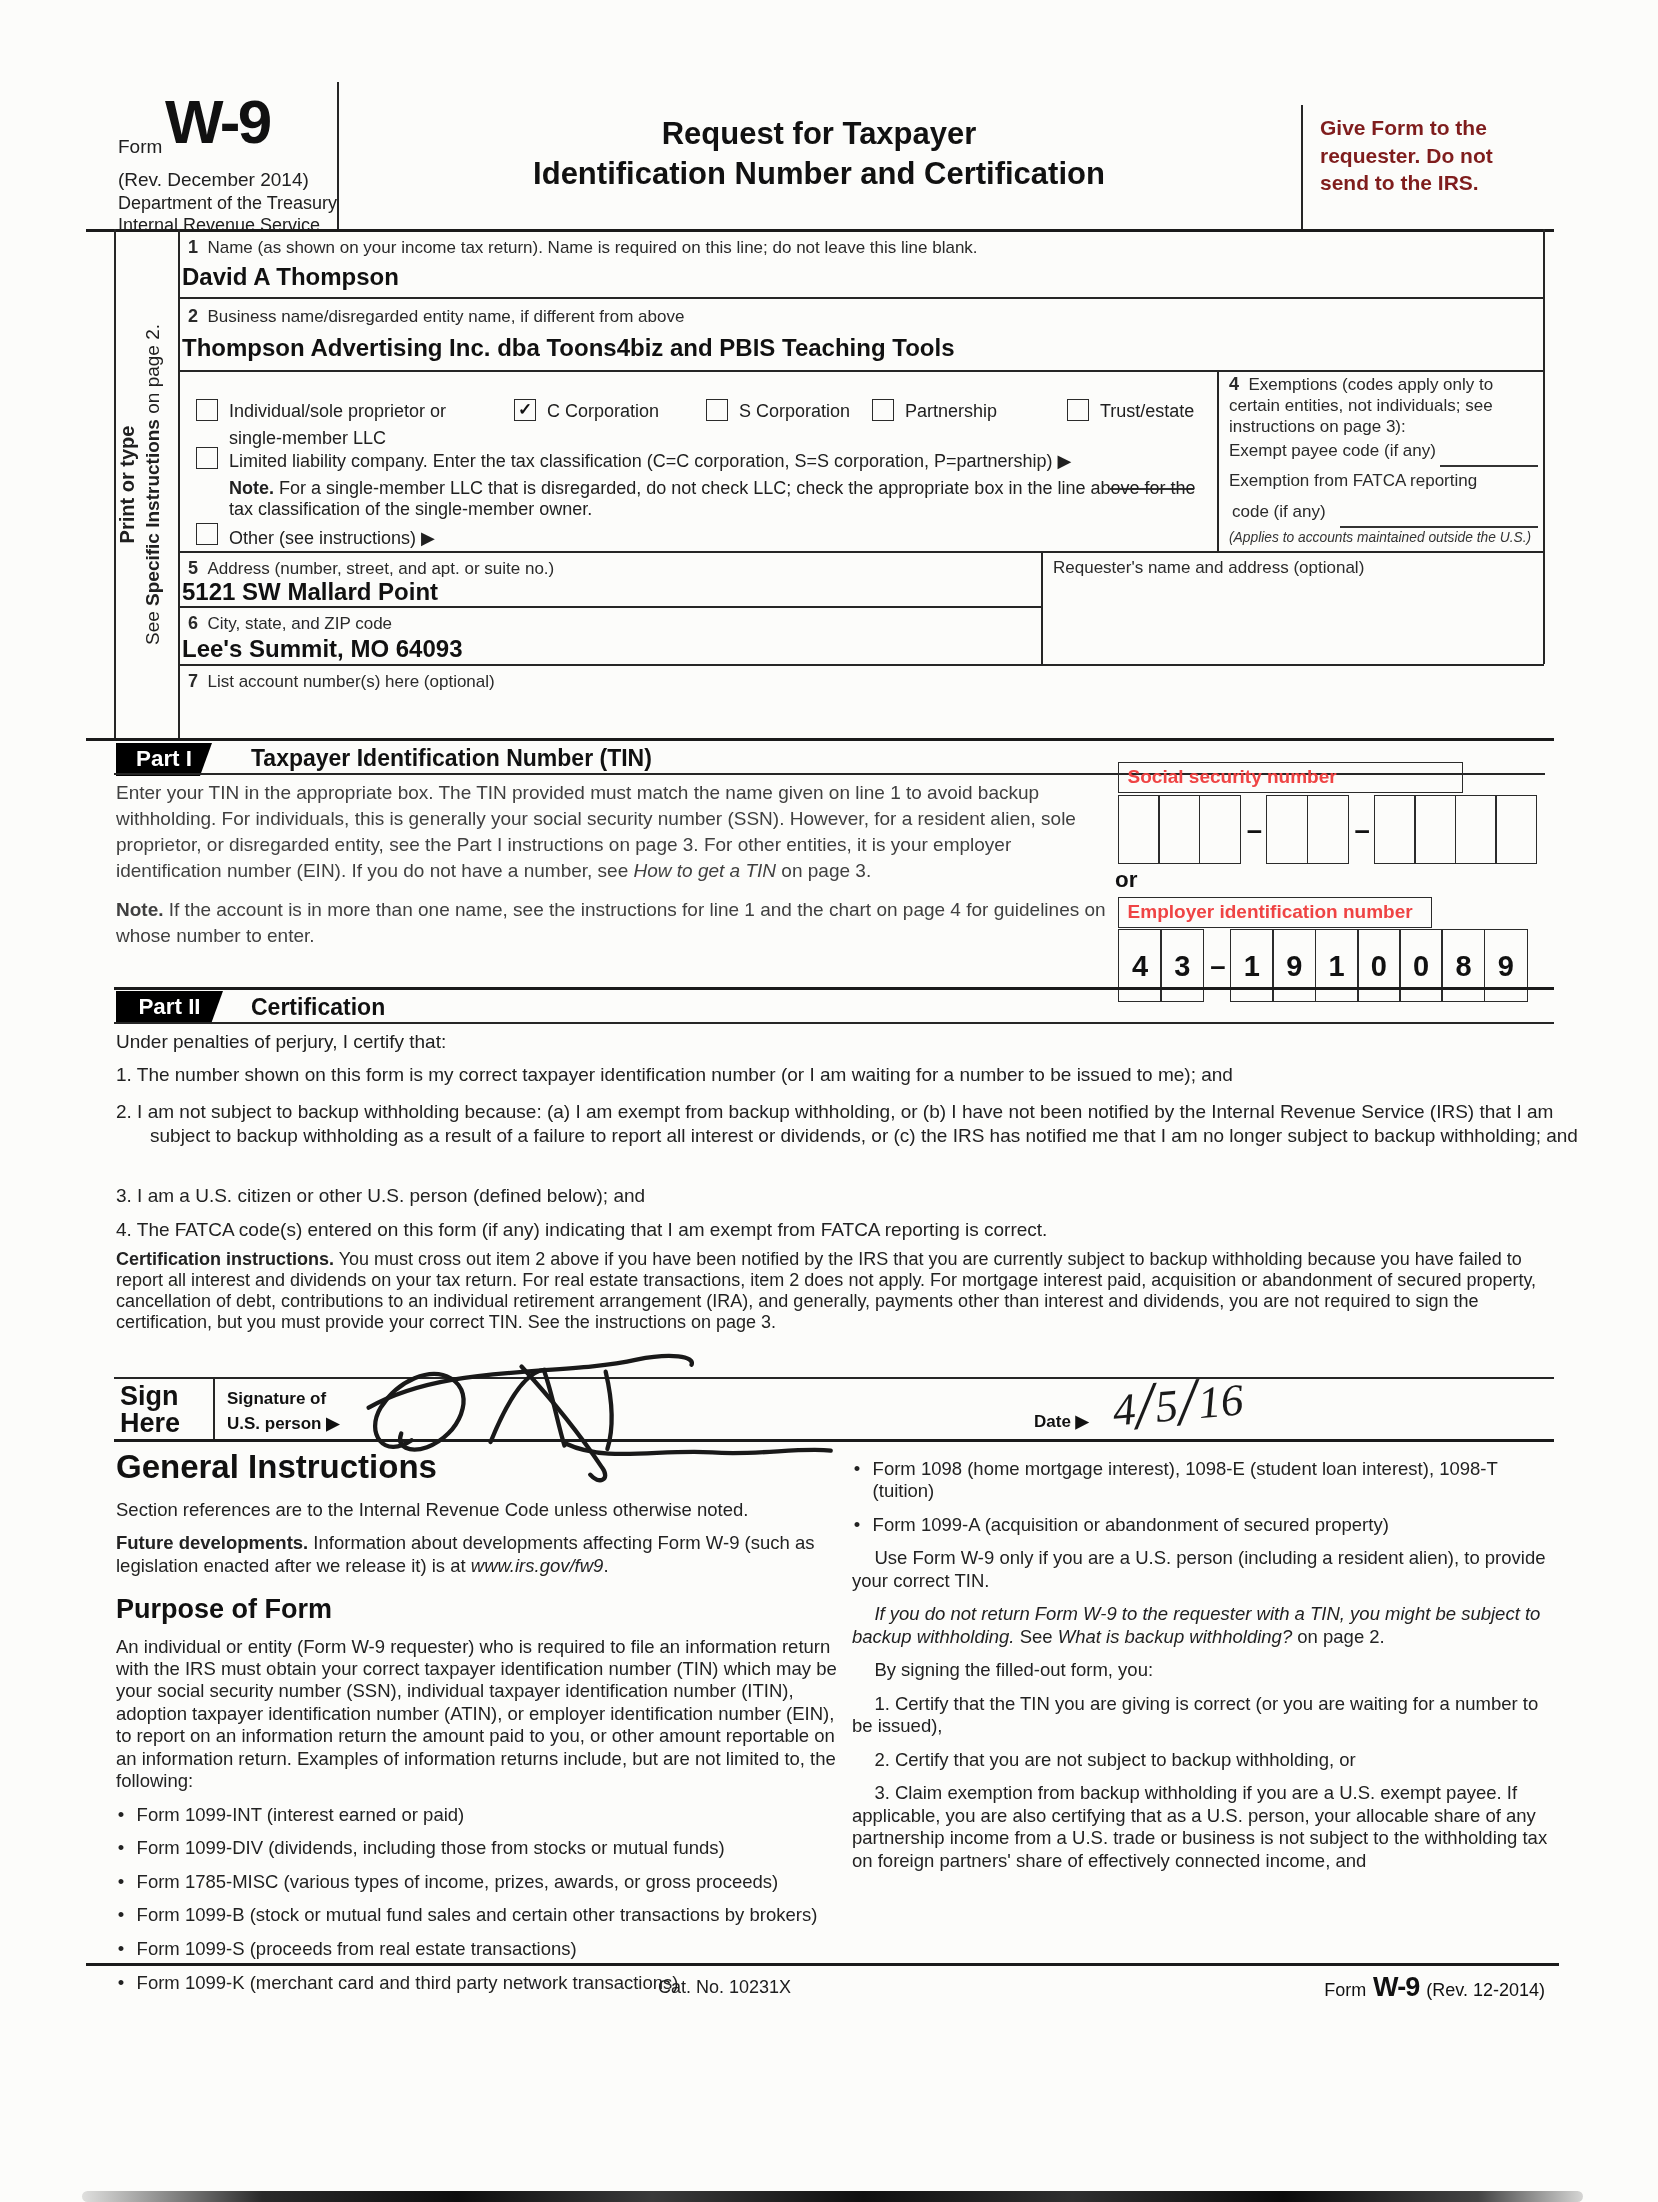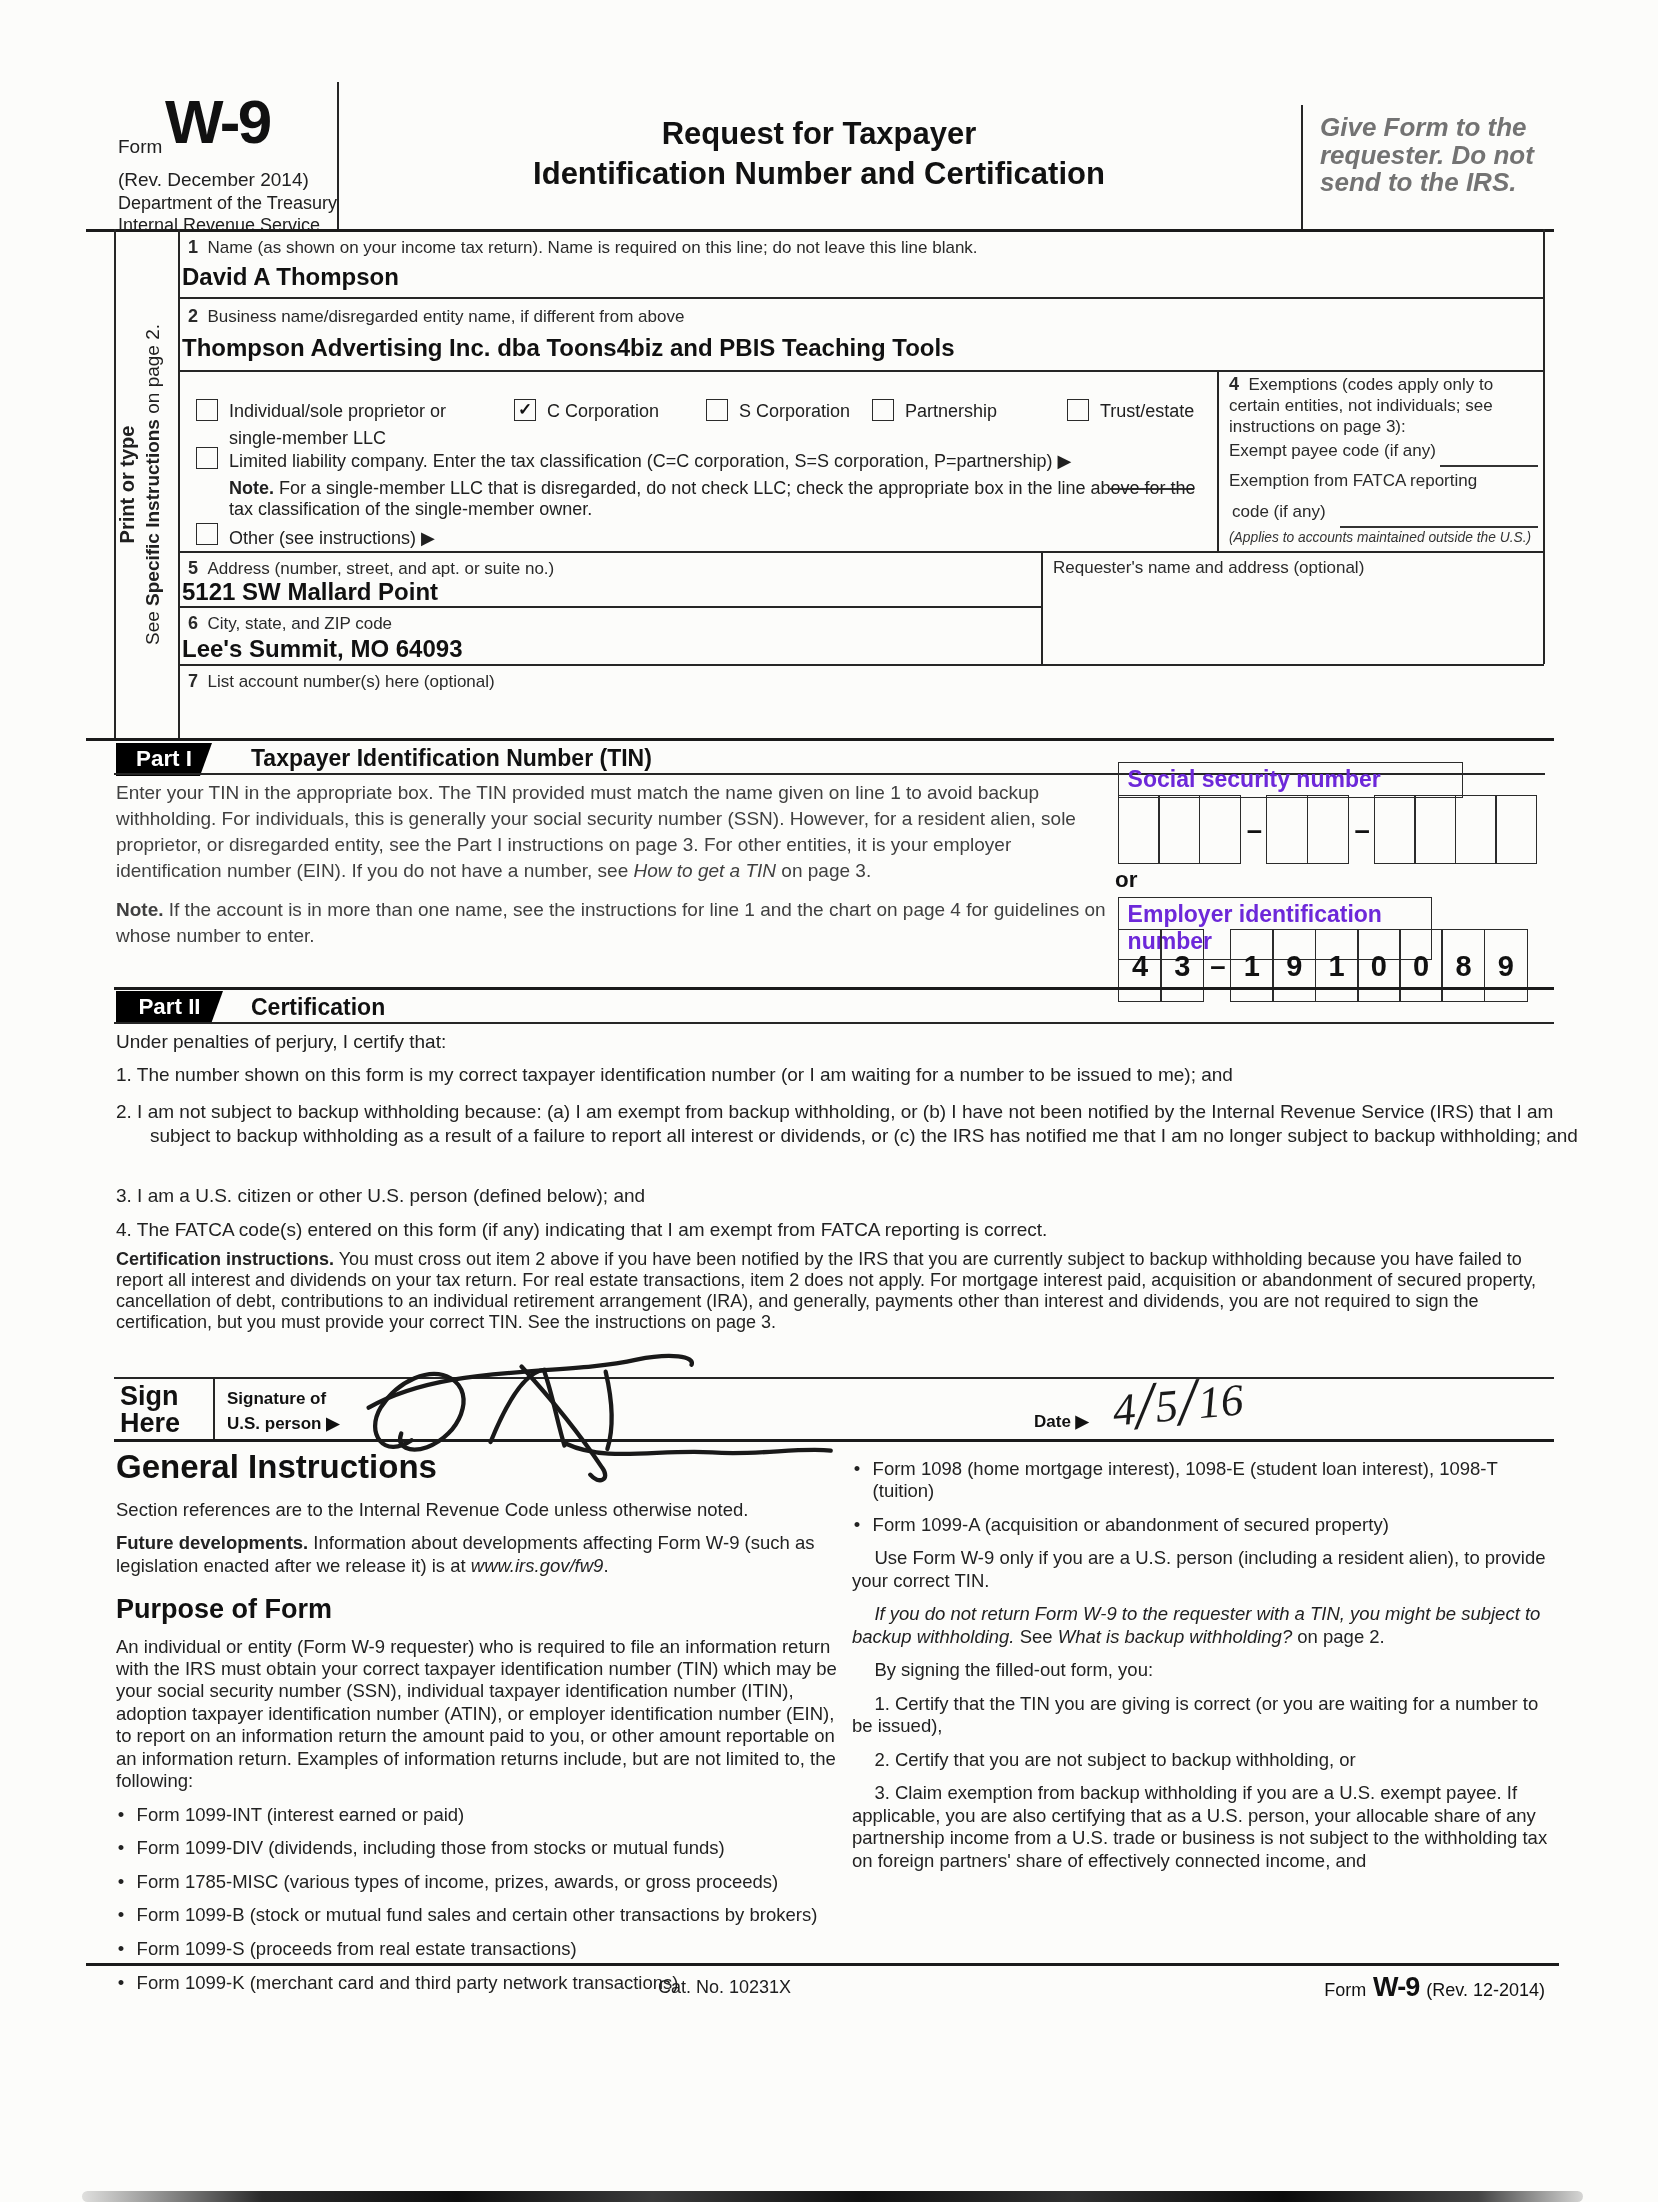--- a/index.html
+++ b/index.html
@@ -10,21 +10,21 @@
   .lbl{font-size:17px;color:#2a2a2a;}
   .lbl b{font-size:18px;}
   .val{font-size:24px;font-weight:bold;color:#111;}
   .opt{font-size:18px;}
   .cb{position:absolute;width:20px;height:20px;border:1.7px solid #2b2b2b;background:transparent;text-align:center;line-height:20px;font-size:17px;font-weight:bold;color:#111;}
   .partbox{position:absolute;background:#000000;color:#fff;font-weight:bold;font-size:22.4px;text-align:center;padding:2.6px 0 4.3px 0;clip-path:polygon(0 0,100% 0,calc(100% - 12px) 100%,0 100%);}
   .parttitle{position:absolute;font-size:23px;font-weight:bold;color:#111;}
   .body1{font-size:19px;line-height:26px;color:#404040;}
   .item2{font-size:19px;line-height:24px;color:#222;padding-left:34px;text-indent:-34px;}
   .cert{font-size:18px;line-height:21px;color:#222;}
-  .tinlabelbox{position:absolute;border:1.7px solid #2b2b2b;font-weight:bold;font-size:23px;padding:3.4px 0 3.4px 8.6px;color:#6d28d9;}
+  .tinlabelbox{position:absolute;border:1.7px solid #2b2b2b;font-weight:bold;font-size:19px;padding:3.4px 0 3.4px 8.6px;color:#ef4444;}
   .cellrow{position:absolute;display:flex;align-items:stretch;}
   .cell{width:40px;height:67px;border:1.7px solid #2b2b2b;margin-left:-1.7px;text-align:center;font-size:29px;font-weight:bold;line-height:69px;color:#111;}
   .cell:first-child{margin-left:0;}
   .eincell{height:71px;width:42px;line-height:72px;}
   .tindash{align-self:center;font-size:27.5px;font-weight:bold;padding:0 6px;color:#111;}
   .inscol{position:absolute;font-size:18.5px;line-height:22.4px;color:#222;}
   .inscol h1{font-size:33px;line-height:36px;margin:0 0 13.8px 0;color:#111;}
   .inscol h2{font-size:27px;line-height:31px;margin:17px 0 10.3px 0;color:#111;}
   .inscol p{margin:0 0 11.2px 0;}
   .inscol .indent{text-indent:22.4px;}
@@ -56,21 +56,21 @@
   <div class="abs" style="left:118px;top:169px;font-size:19px;">(Rev. December 2014)</div>
   <div class="abs" style="left:118px;top:193px;font-size:18px;">Department of the Treasury</div>
   <div class="abs" style="left:118px;top:215px;font-size:18px;">Internal Revenue Service</div>
 
   <div class="vline" style="left:337px;top:82px;width:1.7px;height:148px;"></div>
   <div class="abs" style="left:337px;top:114px;width:964px;text-align:center;font-size:31px;font-weight:bold;color:#111;line-height:40px;">
     <div>Request for Taxpayer</div>
     <div>Identification Number and Certification</div>
   </div>
   <div class="vline" style="left:1301px;top:105px;width:1.7px;height:125px;"></div>
-  <div class="abs" style="left:1320px;top:114px;width:225px;font-size:26px;font-weight:bold;line-height:27.5px;color:#737373;font-style:italic;">Give Form to the requester. Do not send to the IRS.</div>
+  <div class="abs" style="left:1320px;top:114px;width:225px;font-size:21px;font-weight:bold;line-height:27.5px;color:#7f1d1d;">Give Form to the requester. Do not send to the IRS.</div>
 
   <div class="hline" style="left:86px;top:229px;width:1468px;height:3.4px;background:#1b1b1b;"></div>
 
   <div class="vcap">
     <div class="vcap-inner">
       <div class="vcap-l1">Print or type</div>
       <div class="vcap-l2"><span>See </span><b>Specific Instructions</b><span> on page 2.</span></div>
     </div>
   </div>
   <div class="vline" style="left:114px;top:229px;width:1.7px;height:511px;"></div>

